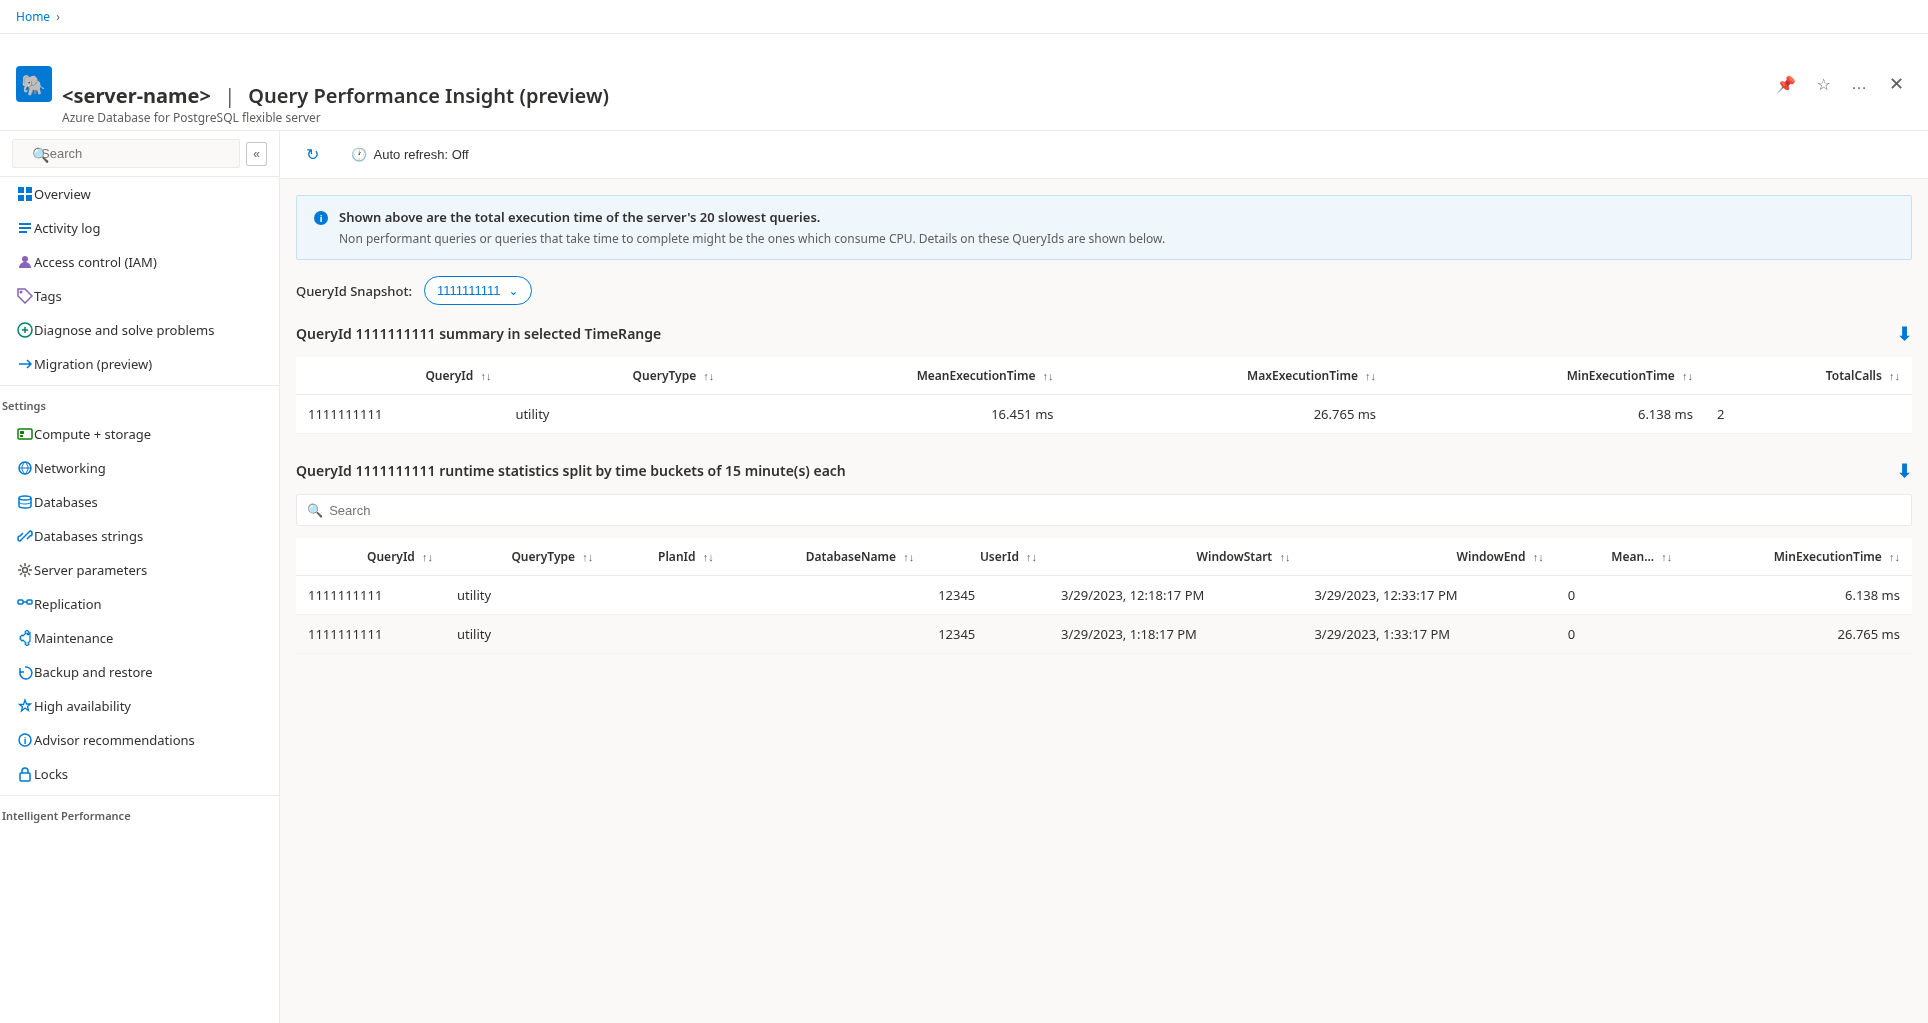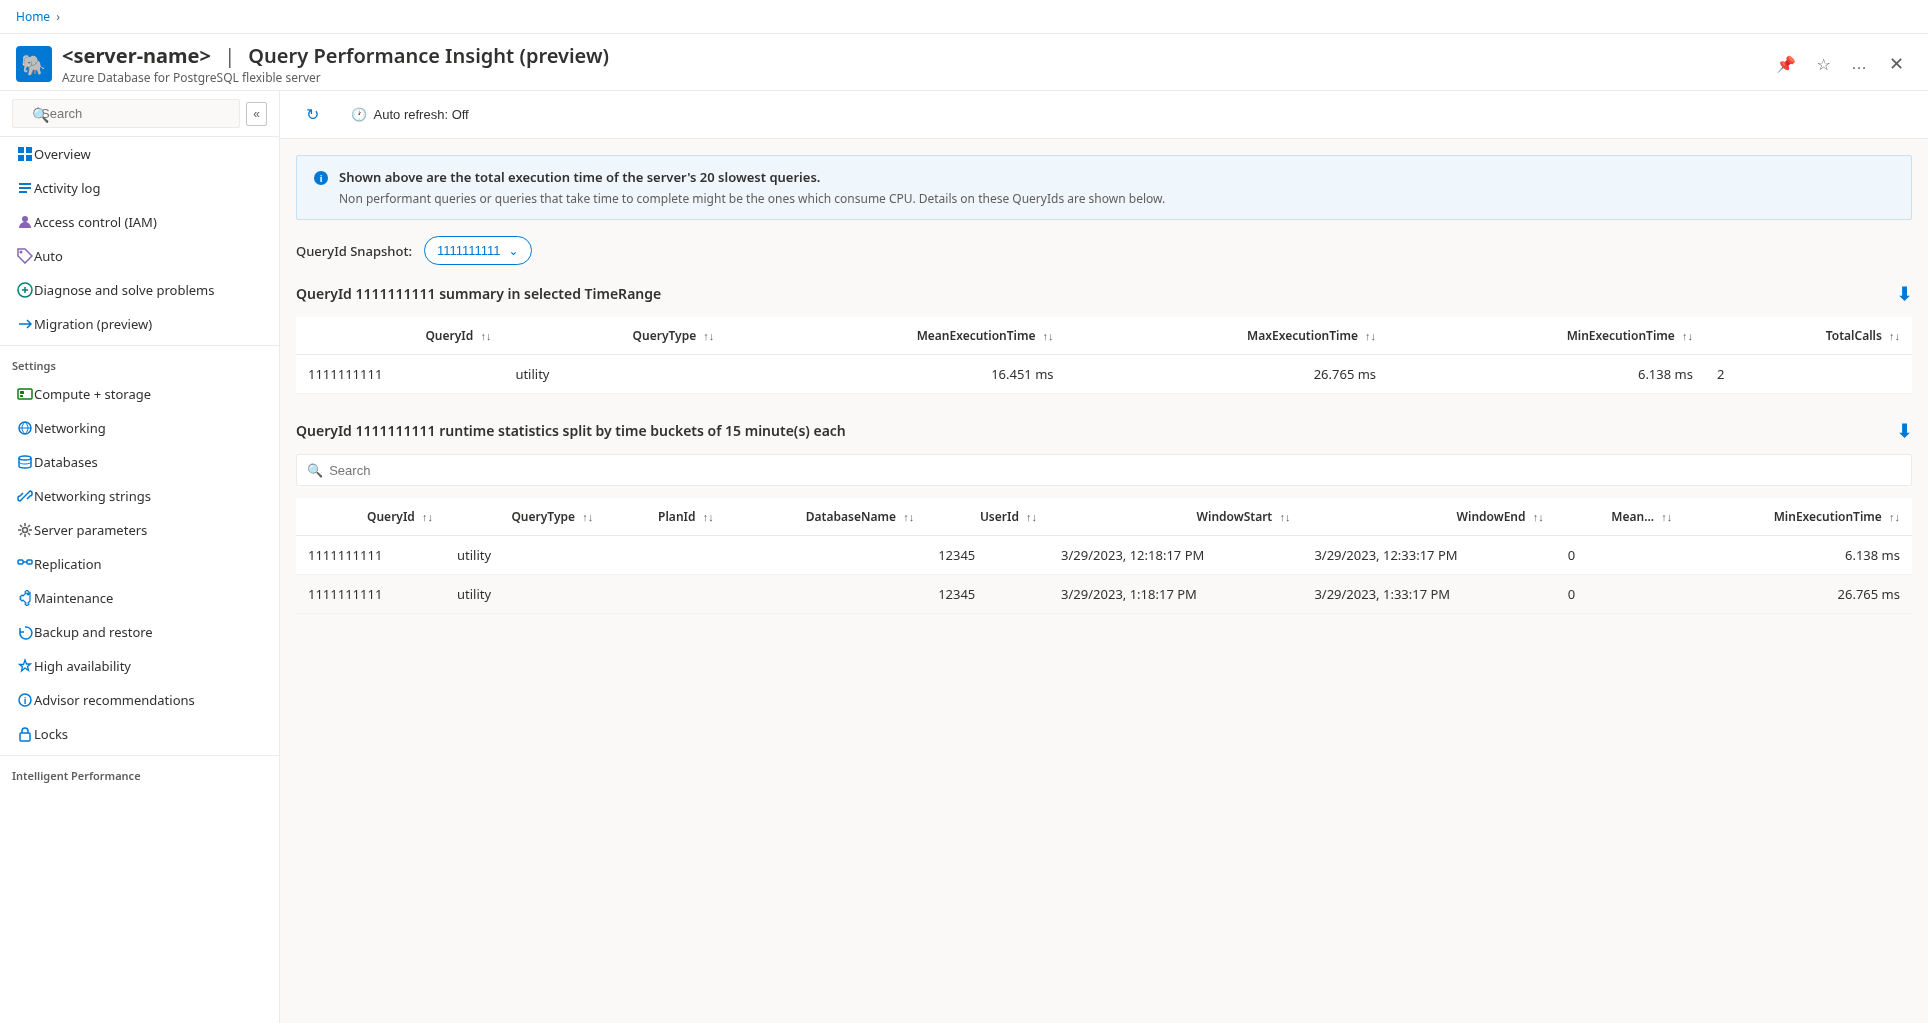--- a/index.html
+++ b/index.html
@@ -8,41 +8,41 @@
     .app-container { display: flex; flex-direction: column; height: 1023px; width: 1928px; background: #404040; }
 
     
     .breadcrumb { display: flex; align-items: center; padding: 8px 16px; background: #fff; border-bottom: 1px solid #edebe9; font-size: 12px; color: #605e5c; }
     .breadcrumb a { color: #0078d4; text-decoration: none; }
     .breadcrumb .sep { margin: 0 6px; color: #605e5c; }
 
     
     .page-header { display: flex; align-items: center; padding: 8px 16px 4px; background: #fff; border-bottom: 1px solid #edebe9; }
     .page-header-icon { width: 36px; height: 36px; margin-right: 10px; display: flex; align-items: center; justify-content: center; }
-    .page-header-title { flex: 1; }
+    .page-header-title { flex: 1; margin-top: 40px; }
     .page-header-title h1 { font-size: 20px; font-weight: 600; color: #323130; }
     .page-header-title .subtitle { font-size: 12px; color: #605e5c; }
     .header-actions { display: flex; align-items: center; gap: 8px; }
     .header-action-btn { background: none; border: none; cursor: pointer; color: #605e5c; font-size: 16px; padding: 4px 6px; display: flex; align-items: center; }
 
     
     .main-layout { display: flex; flex: 1; overflow: hidden; }
 
     
     .sidebar { width: 280px; background: #fff; border-right: 1px solid #edebe9; display: flex; flex-direction: column; overflow-y: auto; flex-shrink: 0; }
     .sidebar-search { padding: 8px 12px; border-bottom: 1px solid #edebe9; position: relative; }
     .sidebar-search input { width: 100%; padding: 6px 8px 6px 28px; border: 1px solid #edebe9; border-radius: 2px; font-size: 13px; background: #faf9f8; color: #323130; }
     .sidebar-search .search-icon { position: absolute; left: 20px; top: 50%; transform: translateY(-50%); color: #605e5c; font-size: 14px; }
     .search-row { display: flex; align-items: center; position: relative; }
     .collapse-btn { margin-left: 6px; background: none; border: 1px solid #c8c6c4; border-radius: 2px; padding: 4px 6px; cursor: pointer; font-size: 12px; color: #605e5c; display: flex; align-items: center; }
 
     .sidebar-nav { flex: 1; overflow-y: auto; }
     .nav-item { display: flex; align-items: center; padding: 8px 16px; cursor: pointer; color: #323130; gap: 0; font-size: 13px; }
     .nav-icon { width: 18px; height: 18px; display: flex; align-items: center; justify-content: center; flex-shrink: 0; font-size: 14px; }
-    .nav-section-header { padding: 12px 12px 4px; font-size: 11px; font-weight: 600; color: #605e5c; text-transform: none; border-top: 1px solid #edebe9; margin-top: 4px; }
+    .nav-section-header { padding: 12px 2px 4px; font-size: 11px; font-weight: 600; color: #605e5c; text-transform: none; border-top: 1px solid #edebe9; margin-top: 4px; }
 
     
     .sidebar::-webkit-scrollbar { width: 6px; }
     .sidebar::-webkit-scrollbar-thumb { background: #c8c6c4; border-radius: 3px; }
 
     
     .content-area { flex: 1; display: flex; flex-direction: column; overflow: hidden; background: #faf9f8; }
 
     
     .content-toolbar { display: flex; align-items: center; padding: 8px 16px; background: #fff; border-bottom: 1px solid #edebe9; gap: 12px; }
@@ -167,21 +167,21 @@
           <span>Access control (IAM)</span>
         </div>
 
         <div class="nav-item">
           <span class="nav-icon">
             <svg width="16" height="16" viewBox="0 0 16 16">
                 <path d="M1 1h7l7 7-7 7-7-7V1z" fill="none" stroke="#8764b8" stroke-width="1.5"></path>
                 <circle cx="4" cy="4" r="1.5" fill="#8764b8"></circle>
               </svg>
           </span>
-          <span>Auto</span>
+          <span>Tags</span>
         </div>
 
         <div class="nav-item">
           <span class="nav-icon">
             <svg width="16" height="16" viewBox="0 0 16 16">
                 <circle cx="8" cy="8" r="7" fill="none" stroke="#008272" stroke-width="1.5"></circle>
                 <path d="M5 8h6M8 5v6" stroke="#008272" stroke-width="1.5"></path>
               </svg>
           </span>
           <span>Diagnose and solve problems</span>
@@ -231,21 +231,21 @@
         </div>
 
         <div class="nav-item">
           <span class="nav-icon">
             <svg width="16" height="16" viewBox="0 0 16 16">
                 <path d="M6 10l-3 3a2 2 0 0 1-2-2v-1a2 2 0 0 1 2-2l3-3" stroke="#0078d4" stroke-width="1.5" fill="none"></path>
                 <path d="M10 6l3-3a2 2 0 0 1 2 2v1a2 2 0 0 1-2 2l-3 3" stroke="#0078d4" stroke-width="1.5" fill="none"></path>
                 <line x1="6" y1="10" x2="10" y2="6" stroke="#0078d4" stroke-width="1.5"></line>
               </svg>
           </span>
-          <span>Networking strings</span>
+          <span>Databases strings</span>
         </div>
 
         <div class="nav-item">
           <span class="nav-icon">
             <svg width="16" height="16" viewBox="0 0 16 16">
                 <circle cx="8" cy="8" r="2.5" fill="none" stroke="#605e5c" stroke-width="1.5"></circle>
                 <path d="M8 1v3M8 12v3M1 8h3M12 8h3M3 3l2 2M11 11l2 2M3 13l2-2M11 5l2-2" stroke="#605e5c" stroke-width="1.5"></path>
               </svg>
           </span>
           <span>Server parameters</span>

